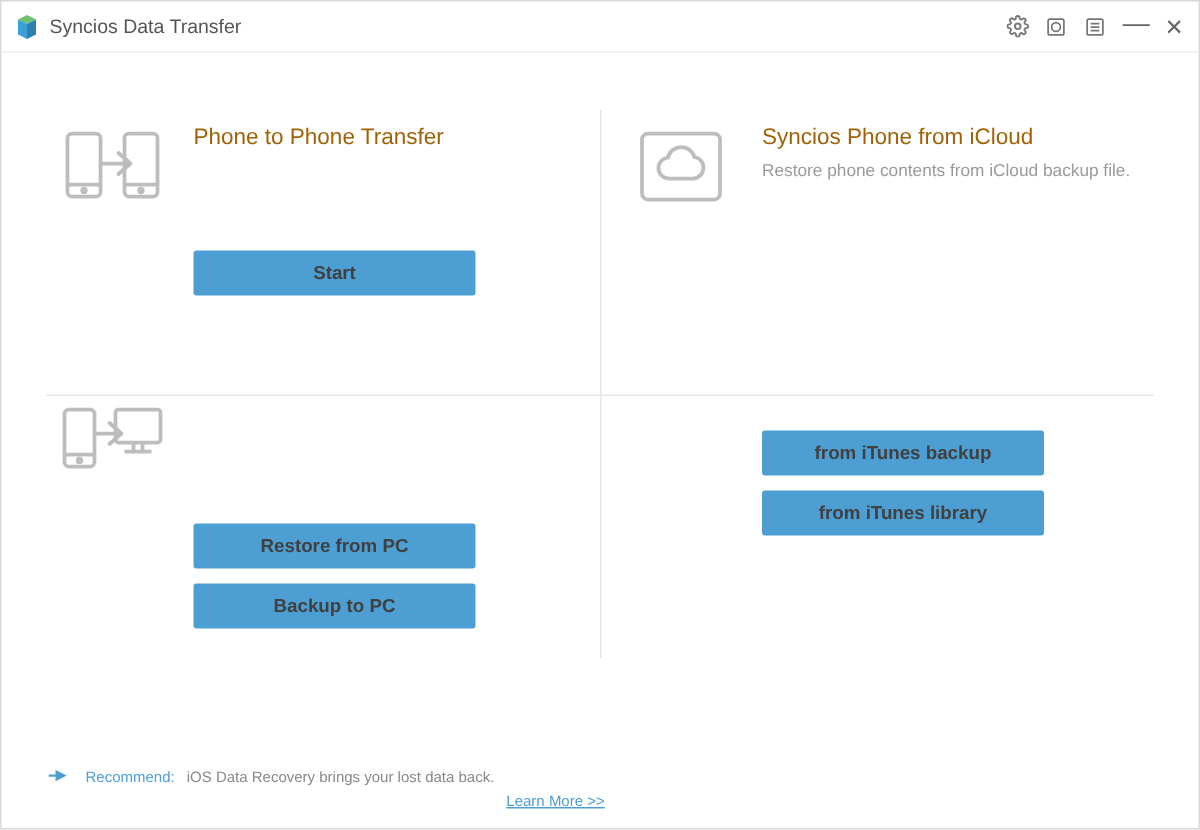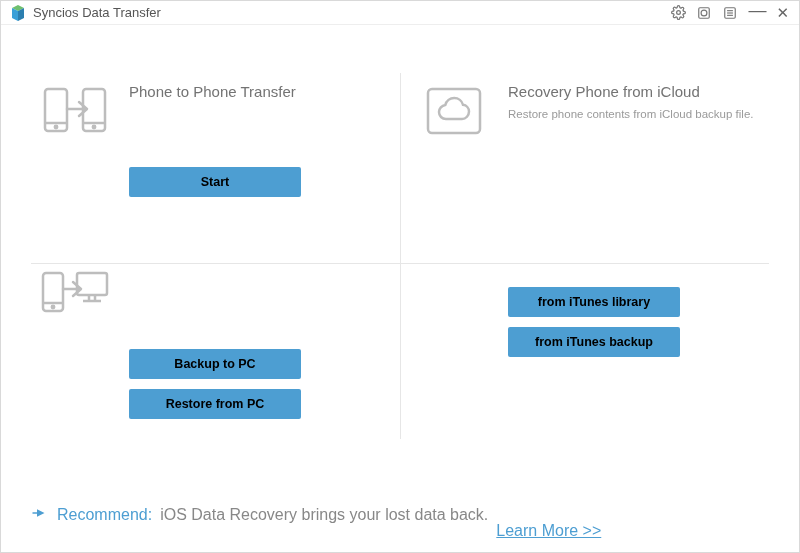--- a/index.html
+++ b/index.html
@@ -9,21 +9,21 @@
     width: 800px;
     height: 553px;
     overflow: hidden;
     border: 1px solid #d9d9d9;
     position: relative;
   }
   .titlebar {
     display: flex;
     align-items: center;
     justify-content: space-between;
-    height: 24px;
+    height: 34px;
     padding: 0 10px 0 8px;
     border-bottom: 1px solid #eee;
   }
   .title-left { display: flex; align-items: center; gap: 6px; }
   .app-logo svg { display:block; }
   .app-title { font-size: 13px; color: #555; }
   .title-right { display: flex; align-items: center; gap: 10px; }
   .tb-icon { width:16px; height:16px; display:flex; align-items:center; justify-content:center; color:#666; cursor:pointer; }
   .tb-icon svg { display:block; }
   .tb-min { font-size:18px; line-height:10px; color:#666; cursor:pointer; position:relative; top:-3px;}
@@ -57,46 +57,46 @@
   }
 
   .card-head { display:flex; gap:18px; }
   .card-icon {
     width:72px; height:62px; flex:0 0 72px;
     display:flex; align-items:flex-start; justify-content:center;
     color:#b9b9b9;
   }
   .card-text { flex:1; }
   .card-title {
-    color:#737373; font-size:15px; font-weight:500; margin-bottom:6px;
+    color:#a16207; font-size:15px; font-weight:500; margin-bottom:6px;
   }
   .card-desc {
     color:#9a9a9a; font-size:11.5px; line-height:1.5;
   }
   .btn-col {
     margin-top: 22px;
     margin-left: 90px;
     display:flex; flex-direction:column; gap:10px; align-items:flex-start;
   }
   .btn {
     background:#4d9ed2;
-    color:#000000;
+    color:#404040;
     border:none;
-    width:172px; height:30px;
+    width:188px; height:30px;
     font-size:12.5px;
     border-radius:2px;
     cursor:pointer;
     font-weight:600;
   }
 
   .footer {
     position:absolute;
     left:30px; bottom:12px;
     display:flex; align-items:center; gap:8px;
-    font-size:16px;
+    font-size:10px;
   }
   .footer .hand { color:#4d9ed2; }
   .footer .rec-label { color:#4d9ed2; font-weight:500; }
   .footer .rec-text { color:#888; }
   .footer .rec-link { color:#4d9ed2; text-decoration:underline; cursor:pointer;margin-top:32px; }
 </style>
 </head>
 <body>
 
 <div class="titlebar">
@@ -167,21 +167,21 @@
 
       <div class="cell">
         <div class="card-head">
           <div class="card-icon">
             <svg width="72" height="58" viewBox="0 0 72 58" fill="none" stroke="#bdbdbd" stroke-width="2.5">
               <rect x="10" y="6" width="52" height="44" rx="4"></rect>
               <path d="M28 36c-4 0-7-3-7-7 0-3.5 2.8-6.5 6.3-7 1-4 4.6-7 8.9-7 4.2 0 7.8 2.9 8.8 6.8 3.4.4 6 3.3 6 6.8 0 3.9-3.1 7.4-7 7.4H28z"></path>
             </svg>
           </div>
           <div class="card-text">
-            <div class="card-title">Recovery Phone from iCloud</div>
+            <div class="card-title">Syncios Phone from iCloud</div>
             <div class="card-desc">Restore phone contents from iCloud backup file.</div>
           </div>
         </div>
       </div>
 
       <div class="cell" style="padding-top:38px;">
         <div class="card-head">
           <div class="card-icon">
             <svg width="72" height="58" viewBox="0 0 72 58" fill="none" stroke="#bdbdbd" stroke-width="2.5">
               <rect x="4" y="8" width="20" height="38" rx="3"></rect>
@@ -190,29 +190,29 @@
               <rect x="38" y="8" width="30" height="22" rx="2"></rect>
               <line x1="48" y1="30" x2="58" y2="30" stroke="none"></line>
               <path d="M50 30 L50 36 M56 30 L56 36 M44 36 L62 36"></path>
               <path d="M24 24 L40 24 M34 17 L42 24 L34 31" stroke-linejoin="round" stroke-linecap="round"></path>
             </svg>
           </div>
           <div class="card-text">
           </div>
         </div>
         <div class="btn-col">
+          <button class="btn">Restore from PC</button>
           <button class="btn">Backup to PC</button>
-          <button class="btn">Restore from PC</button>
         </div>
       </div>
 
       <div class="cell" style="padding-top:38px;">
         <div class="btn-col">
+          <button class="btn">from iTunes backup</button>
           <button class="btn">from iTunes library</button>
-          <button class="btn">from iTunes backup</button>
         </div>
       </div>
 
     </div>
   </div>
 </div>
 
 <div class="footer">
   <span class="hand">
     <svg width="18" height="14" viewBox="0 0 24 18" fill="#4d9ed2">

